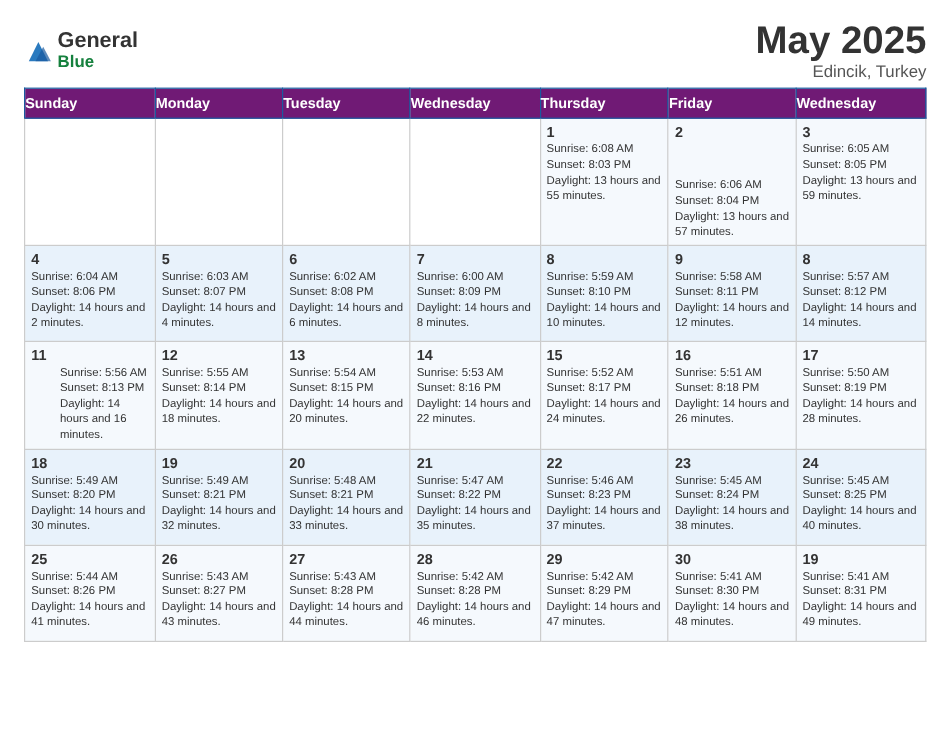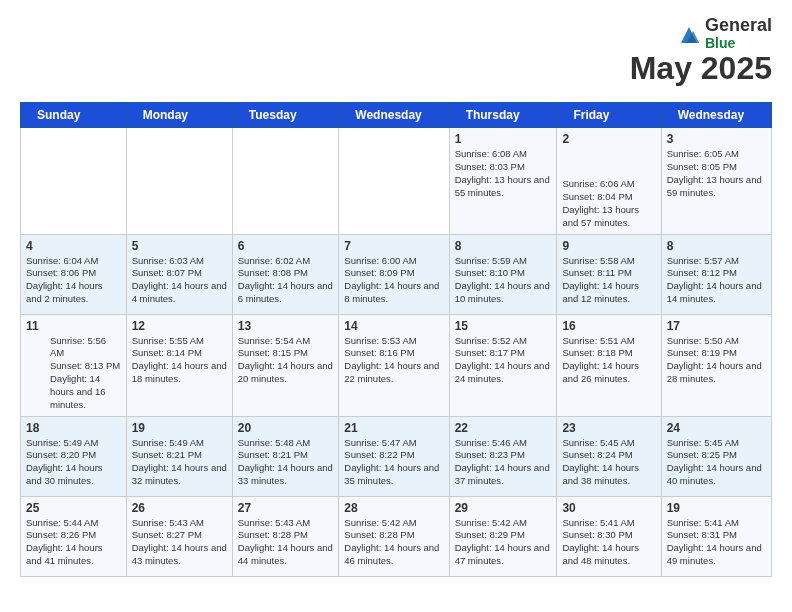--- a/index.html
+++ b/index.html
@@ -12,23 +12,22 @@
     }
     .page {
       width: 792px;
       height: 612px;
       background: #fff;
       padding: 16px 20px 10px 20px;
     }
     .header {
       display: flex;
       justify-content: space-between;
-      align-items: flex-end;
-      margin-bottom: 16px;
-      flex-direction: column;
+      align-items: center;
+      margin-bottom: 6px;
     }
     .logo {
       display: flex;
       align-items: center;
     }
     .logo-text {
       display: flex;
       flex-direction: column;
       line-height: 1.1;
     }
@@ -60,24 +59,24 @@
     .subtitle {
       font-size: 14px;
       color: #555;
     }
     .calendar {
       width: 100%;
       border-collapse: collapse;
       font-size: 10px;
     }
     .calendar thead th {
-      background-color: #1d4ed8;
+      background-color: #701a75;
       color: #fff;
       text-align: left;
-      padding: 5px 16px;
+      padding: 5px 0;
       font-size: 12px;
       font-weight: bold;
       border: 1px solid #1a5a9f;
     }
     .calendar tbody td {
       border: 1px solid #ccc;
       vertical-align: top;
       padding: 4px 5px;
       width: 113px;
       height: 80px;
@@ -114,20 +113,21 @@
         <polygon points="5,25 15,5 25,25" fill="#2a7abf"></polygon>
         <polygon points="12,25 20,10 28,25" fill="#1a5a9f" opacity="0.7"></polygon>
       </svg>
       <div class="logo-text">
         <span class="logo-general">General</span>
         <span class="logo-blue">Blue</span>
       </div>
     </div>
     <div class="title-block">
       <div class="month-title">May 2025</div>
+      <div class="subtitle">Edincik, Turkey</div>
     </div>
   </div>
 
   <table class="calendar">
     <thead>
       <tr>
         <th>Sunday</th>
         <th>Monday</th>
         <th>Tuesday</th>
         <th>Wednesday</th>

